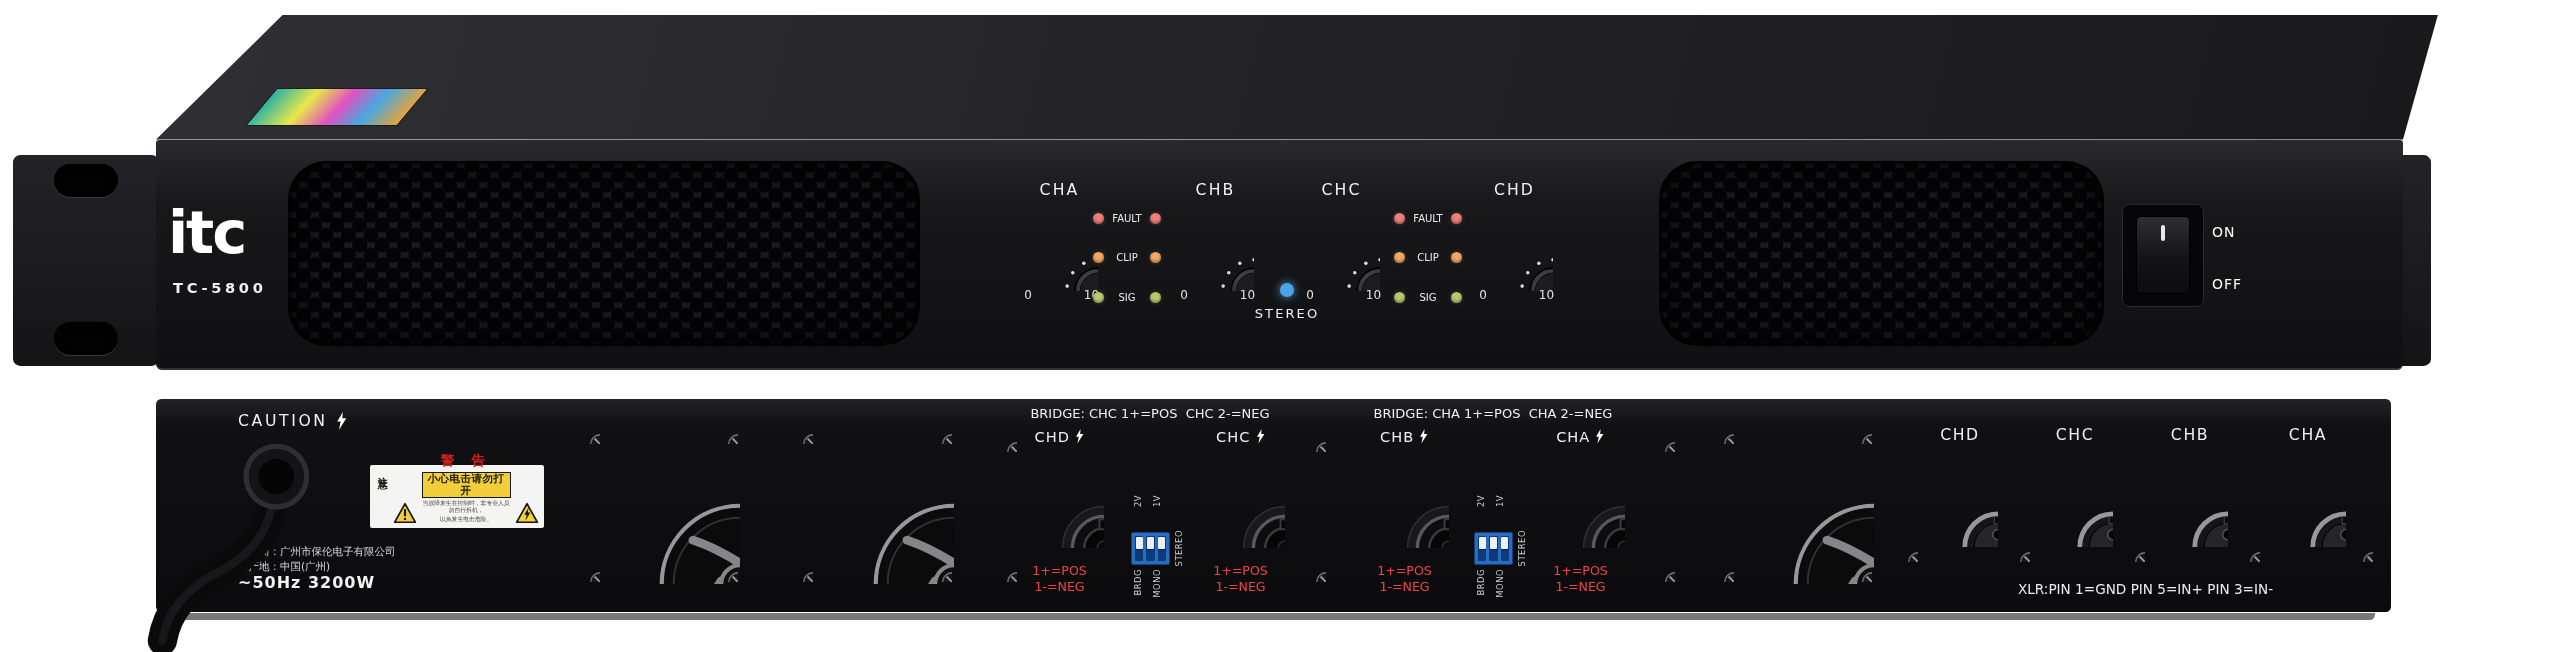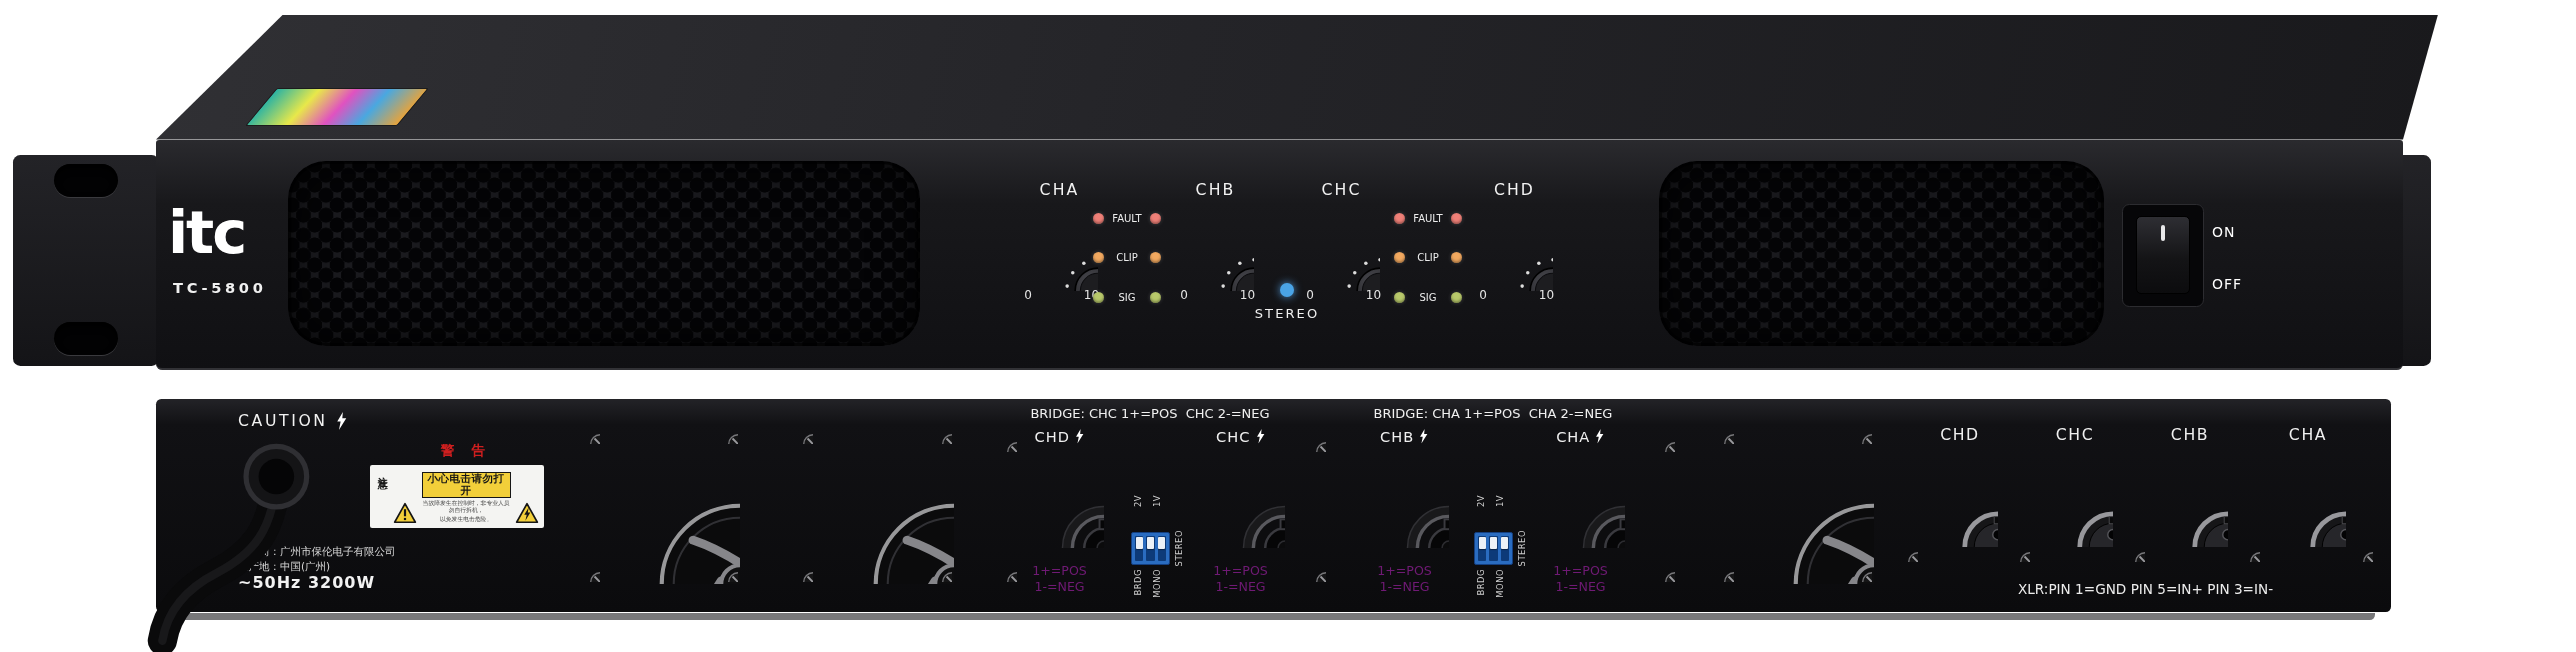--- a/index.html
+++ b/index.html
@@ -63,35 +63,35 @@
   .rear-shadow { position:absolute; left:173px; top:613px; width:2202px; height:6.8px;
     background:#0a0a0c; opacity:.55; border-radius:0 0 5.2px 5.2px; }
   .caution { position:absolute; left:238px; top:411px; display:flex; align-items:center; gap:8.4px;
     color:#f2f2f2; font-size:15.7px; letter-spacing:2.6px; }
   .warn-label { position:absolute; left:370px; top:465px; width:174px; height:63px;
     background:#f4f4f2; border-radius:2.1px; display:flex; align-items:flex-end; gap:4.2px;
     padding:4.2px 5.2px; color:#161616; }
   .warn-side { writing-mode:vertical-rl; font-size:10px; font-weight:bold; letter-spacing:1.6px; height:100%; }
   .warn-center { flex:1; text-align:center; line-height:1.1; }
   .warn-title { color:#cf1f1f; font-weight:bold; font-size:13.6px; letter-spacing:6.3px; }
-  .warn-msg { margin-top:14px; background:#f2cf3a; border:1px solid #161616; font-size:10.5px;
+  .warn-msg { margin-top:4px; background:#f2cf3a; border:1px solid #161616; font-size:10.5px;
     font-weight:bold; padding:0.5px 2.6px; display:inline-block; letter-spacing:0.5px; }
   .warn-small { margin-top:1.6px; font-size:5.8px; color:#444; line-height:1.3; }
   .manu1 { position:absolute; left:238px; top:545px; font-size:10.5px; color:#d8d8d8; }
   .manu2 { position:absolute; left:238px; top:560px; font-size:10.5px; color:#d8d8d8; }
   .rating { position:absolute; left:238px; top:573px; font-size:16px; font-weight:bold;
     color:#f2f2f2; letter-spacing:1px; }
   .fan { position:absolute; width:167px; height:167px; top:417px; }
   .screw { position:absolute; width:24px; height:24px; }
   .spk { position:absolute; top:424px; width:89px; height:178px; }
   .spk-head { position:absolute; top:4.2px; width:100%; display:flex; justify-content:center;
     align-items:center; gap:5.2px; color:#f0f0f0; font-size:14.6px; letter-spacing:1px; }
   .spk-conn { position:absolute; left:0; top:35px; width:89px; height:89px; }
   .spk-pins { position:absolute; top:139px; width:100%; text-align:center; font-size:12.6px;
-    color:#701a75; line-height:1.3; }
+    color:#ef4444; line-height:1.3; }
   .bridge-note { position:absolute; top:406px; width:324px; text-align:center; font-size:13px;
     color:#f0f0f0; white-space:pre; }
   .dip { position:absolute; top:532px; width:39px; height:33px; background:#2a6cc0;
     border:1.6px solid #143f80; border-radius:2.1px; display:flex; gap:3.1px; padding:3.1px; }
   .dip-slot { flex:1; background:#0d3a78; border-radius:1px; position:relative; }
   .dip-toggle { position:absolute; left:0.5px; top:1px; width:calc(100% - 1px); height:11.5px;
     background:#ecf1f7; border-radius:1px; box-shadow:0 1px 1px rgba(0,0,0,.4); }
   .dip-lab { position:absolute; font-size:8.4px; color:#cfcfcf; writing-mode:vertical-rl;
     transform:rotate(180deg); letter-spacing:0.5px; }
   .xlr-block { position:absolute; top:425px; width:94px; height:131px; }

